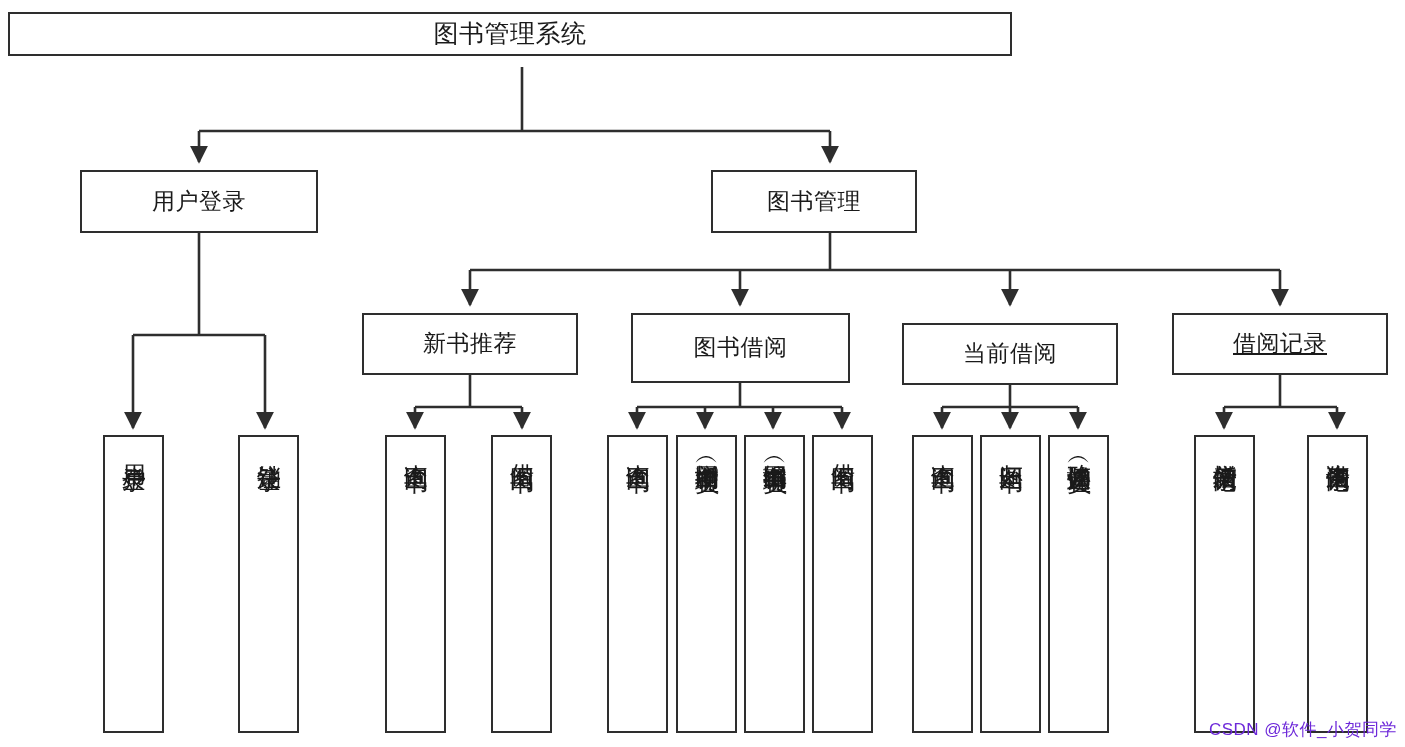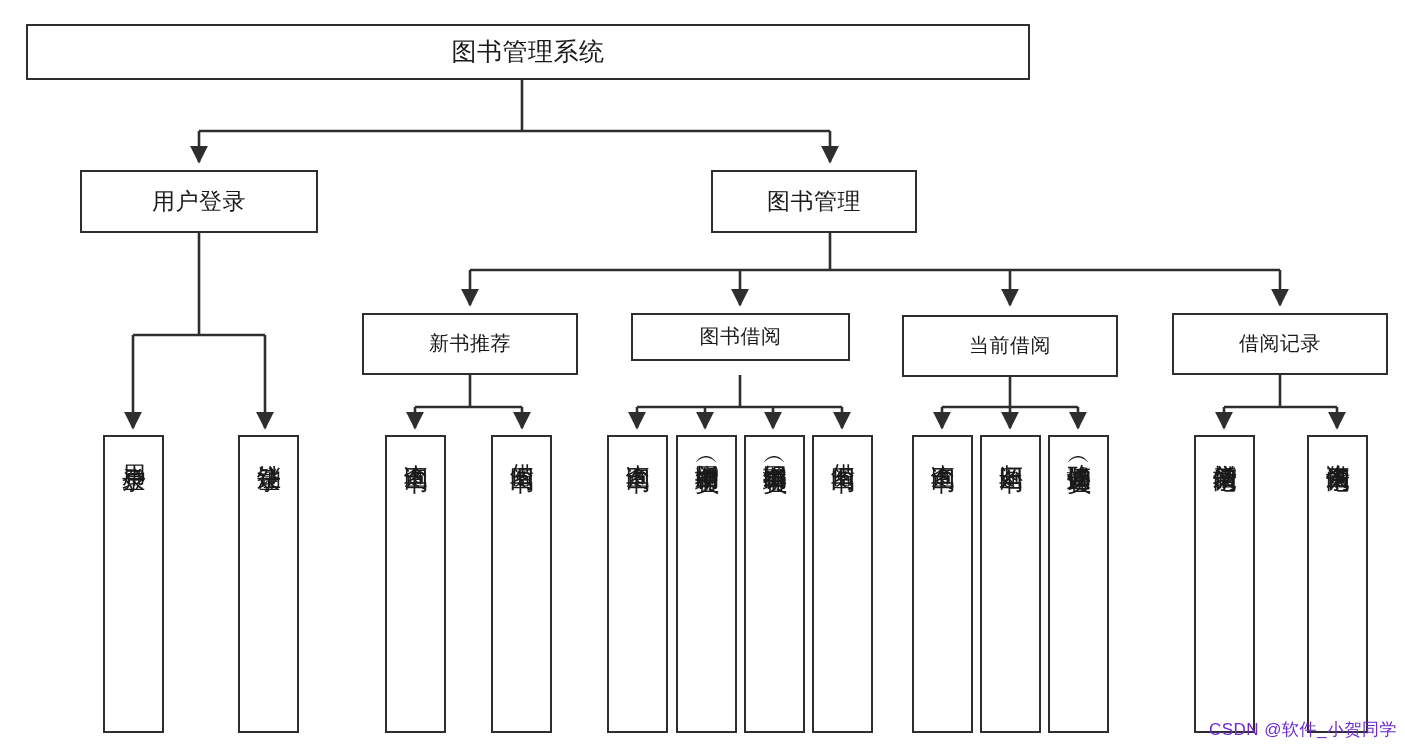--- a/index.html
+++ b/index.html
@@ -38,21 +38,21 @@
     z-index: 2;
   }
   .node .label {
     display: block;
     line-height: 1.18;
     letter-spacing: 0.5px;
     color: #1a1a1a;
   }
   .node.root .label { font-size: 25px; }
   .node.lvl2 .label { font-size: 23px; }
-  .node.lvl3 .label { font-size: 20px; }
+  .node.lvl3 .label { font-size: 23px; }
   .node.leaf {
     align-items: flex-start;
     padding-top: 8px;
   }
   .node.leaf .label {
     writing-mode: vertical-rl;
     text-orientation: upright;
     font-size: 24px;
     line-height: 1.12;
     letter-spacing: 2px;
@@ -118,41 +118,41 @@
       <path d="M 1010 407 L 1010 428" marker-end="url(#arrow)"></path>
       <path d="M 1078 407 L 1078 428" marker-end="url(#arrow)"></path>
 
       <path d="M 1280 375 L 1280 407"></path>
       <path d="M 1224 407 L 1337 407"></path>
       <path d="M 1224 407 L 1224 428" marker-end="url(#arrow)"></path>
       <path d="M 1337 407 L 1337 428" marker-end="url(#arrow)"></path>
     </g>
   </svg>
 
-  <div class="node root" style="left:26px; top:12px; width:1004px; height:56px;margin-top:12px;">
+  <div class="node root" style="left:8px; top:12px; width:1004px; height:44px;">
     <span class="label">图书管理系统</span>
   </div>
 
   <div class="node lvl2" style="left:80px; top:170px; width:238px; height:63px;">
     <span class="label">用户登录</span>
   </div>
   <div class="node lvl2" style="left:711px; top:170px; width:206px; height:63px;">
     <span class="label">图书管理</span>
   </div>
 
   <div class="node lvl3" style="left:362px; top:313px; width:216px; height:62px;">
     <span class="label">新书推荐</span>
   </div>
-  <div class="node lvl3" style="left:631px; top:313px; width:219px; height:48px;">
+  <div class="node lvl3" style="left:631px; top:313px; width:219px; height:70px;">
     <span class="label">图书借阅</span>
   </div>
-  <div class="node lvl3" style="left:902px; top:315px; width:216px; height:62px;">
+  <div class="node lvl3" style="left:902px; top:323px; width:216px; height:62px;">
     <span class="label">当前借阅</span>
   </div>
-  <div class="node lvl3" style="left:1172px; top:313px; width:216px; height:62px;">
+  <div class="node lvl3" style="left:1172px; top:313px; width:216px; height:62px;text-decoration:underline;">
     <span class="label">借阅记录</span>
   </div>
 
   <div class="node leaf" style="left:103px; top:435px; width:61px; height:298px;">
     <span class="label">用户登录</span>
   </div>
   <div class="node leaf" style="left:238px; top:435px; width:61px; height:298px;">
     <span class="label">注销登录</span>
   </div>
 

